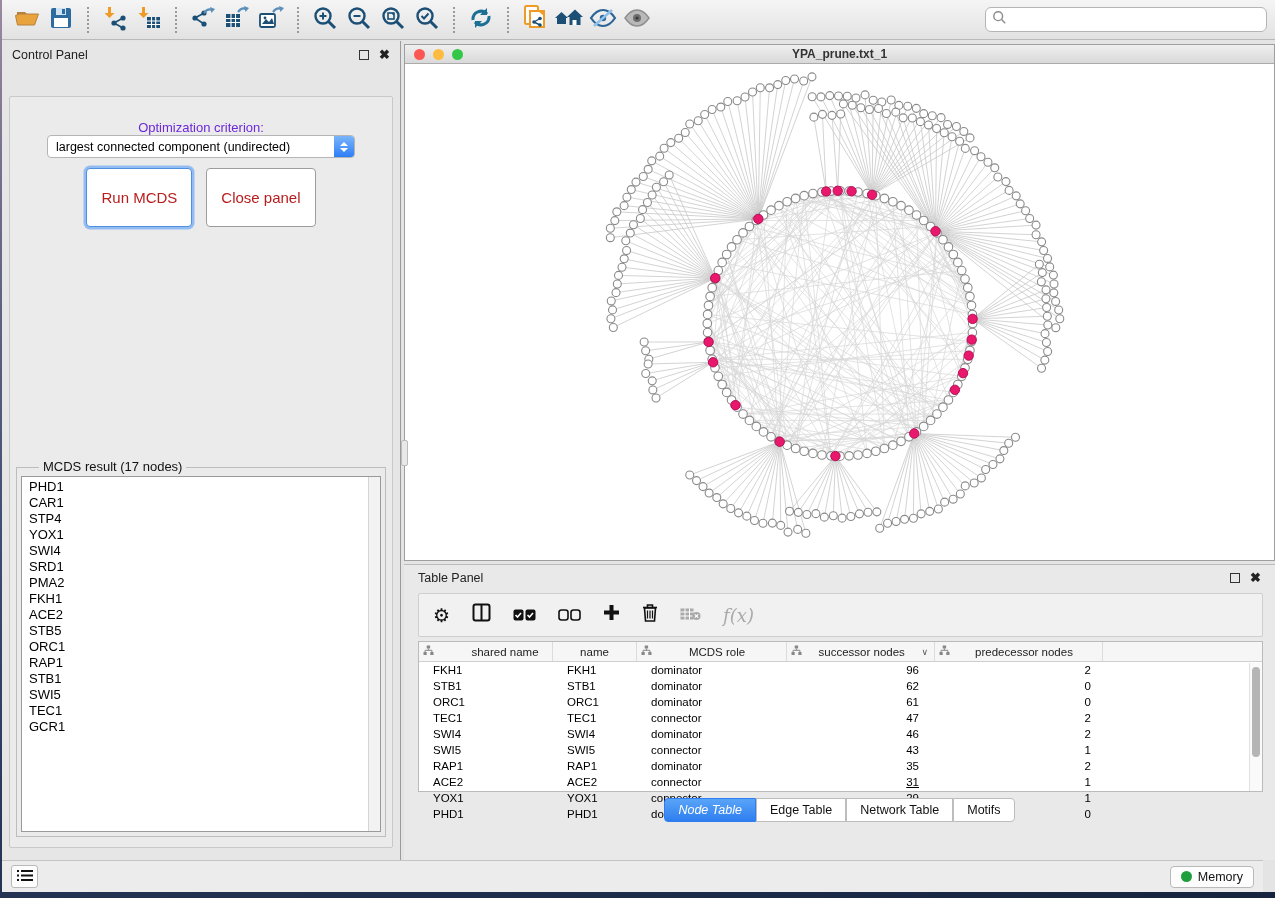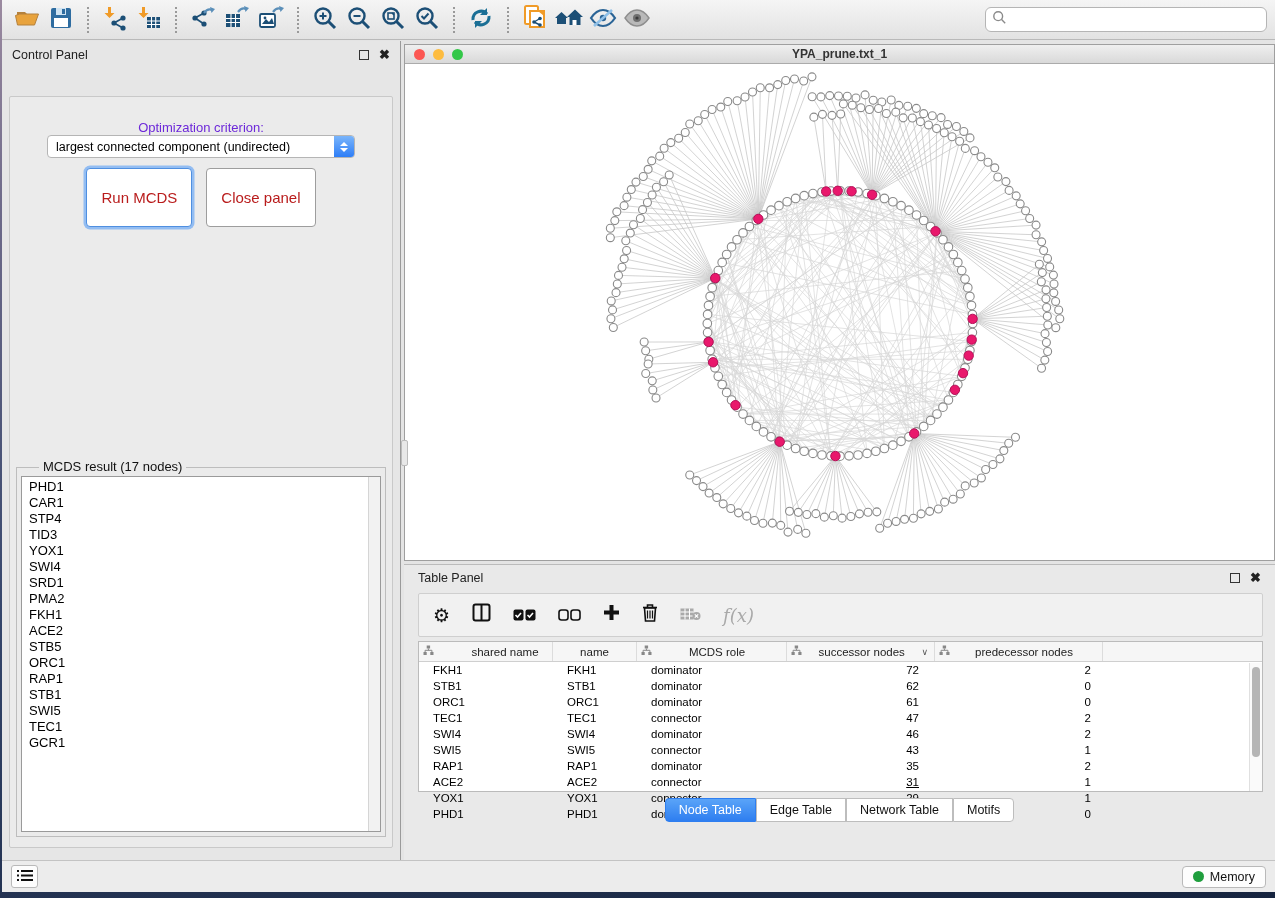--- a/index.html
+++ b/index.html
@@ -81,24 +81,24 @@
   .th .sort { font-size:9px; color:#555; padding-right:2px; }
   .t-row { display:flex; height:16px; }
   .td { font-size:11.5px; color:#000; padding:0 4px 0 14px; display:flex; align-items:center; overflow:hidden; }
   .td.num { justify-content:flex-end; }
   .t-vscroll { position:absolute; right:0; top:21px; bottom:0; width:13px; background:#fafafa; border-left:1px solid #e0e0e0; }
   .t-thumb { position:absolute; left:2px; right:2px; top:4px; height:90px; background:#b5b5b5; border-radius:5px; }
   .tp-tabs { position:absolute; left:0; right:0; bottom:38px; display:flex; justify-content:center; }
   .tp-tab { font-size:12.5px; padding:4px 13px; background:#fff; border:1px solid #bdbdbd; color:#111; }
   .tp-tab:first-child { border-radius:4px 0 0 4px; }
   .tp-tab:last-child { border-radius:0 4px 4px 0; }
-  .tp-tab.sel { background:linear-gradient(#5aa4f8,#2e7ef0); color:#fff; border-color:#2e7ef0; }
+  .tp-tab.sel { background:linear-gradient(#5aa4f8,#2e7ef0); color:#fff; border-color:#2e7ef0;font-style:italic; }
 
   
-  .statusbar { position:absolute; left:0; right:0; bottom:0; height:32px; background:#ececec; border-top:1px solid #c3c3c3;
+  .statusbar { position:absolute; left:0; right:12px; bottom:0; height:32px; background:#ececec; border-top:1px solid #c3c3c3;
     display:flex; align-items:center; padding:0 9px; }
   .list-btn { width:27px; height:23px; background:#fdfdfd; border:1px solid #b9b9b9; border-radius:3px;
     display:flex; align-items:center; justify-content:center; }
   .memory-btn { margin-left:auto; display:flex; align-items:center; gap:6px; background:#fdfdfd;
     border:1px solid #b9b9b9; border-radius:4px; padding:3px 10px; font-size:12.5px; color:#111; }
   .mem-dot { width:11px; height:11px; border-radius:50%; background:#1f9e3d; }
 </style>
 </head>
 <body>
 
@@ -284,21 +284,20 @@
         <button class="btn focused">Run MCDS</button>
         <button class="btn">Close panel</button>
       </div>
       <div class="result-group">
         <span class="result-legend">MCDS result (17 nodes)</span>
         <div class="result-list">
           <div class="result-items">
               <div class="list-item">PHD1</div>
               <div class="list-item">CAR1</div>
               <div class="list-item">STP4</div>
-              <div class="list-item">TID3</div>
               <div class="list-item">YOX1</div>
               <div class="list-item">SWI4</div>
               <div class="list-item">SRD1</div>
               <div class="list-item">PMA2</div>
               <div class="list-item">FKH1</div>
               <div class="list-item">ACE2</div>
               <div class="list-item">STB5</div>
               <div class="list-item">ORC1</div>
               <div class="list-item">RAP1</div>
               <div class="list-item">STB1</div>
@@ -1121,21 +1120,21 @@
                 </svg></span>
               <span class="lbl">predecessor nodes</span>
             </div>
             <div class="th" style="flex: 1 1 0%; border-right: none;"></div>
           </div>
         <div>
             <div class="t-row">
               <div class="td" style="width: 134px;">FKH1</div>
               <div class="td" style="width: 84px;">FKH1</div>
               <div class="td" style="width: 150px;">dominator</div>
-              <div class="td num" style="width: 148px; padding-right: 16px;">72</div>
+              <div class="td num" style="width: 148px; padding-right: 16px;">96</div>
               <div class="td num" style="width: 168px; padding-right: 12px;">2</div>
             </div>
             <div class="t-row">
               <div class="td" style="width: 134px;">STB1</div>
               <div class="td" style="width: 84px;">STB1</div>
               <div class="td" style="width: 150px;">dominator</div>
               <div class="td num" style="width: 148px; padding-right: 16px;">62</div>
               <div class="td num" style="width: 168px; padding-right: 12px;">0</div>
             </div>
             <div class="t-row">

